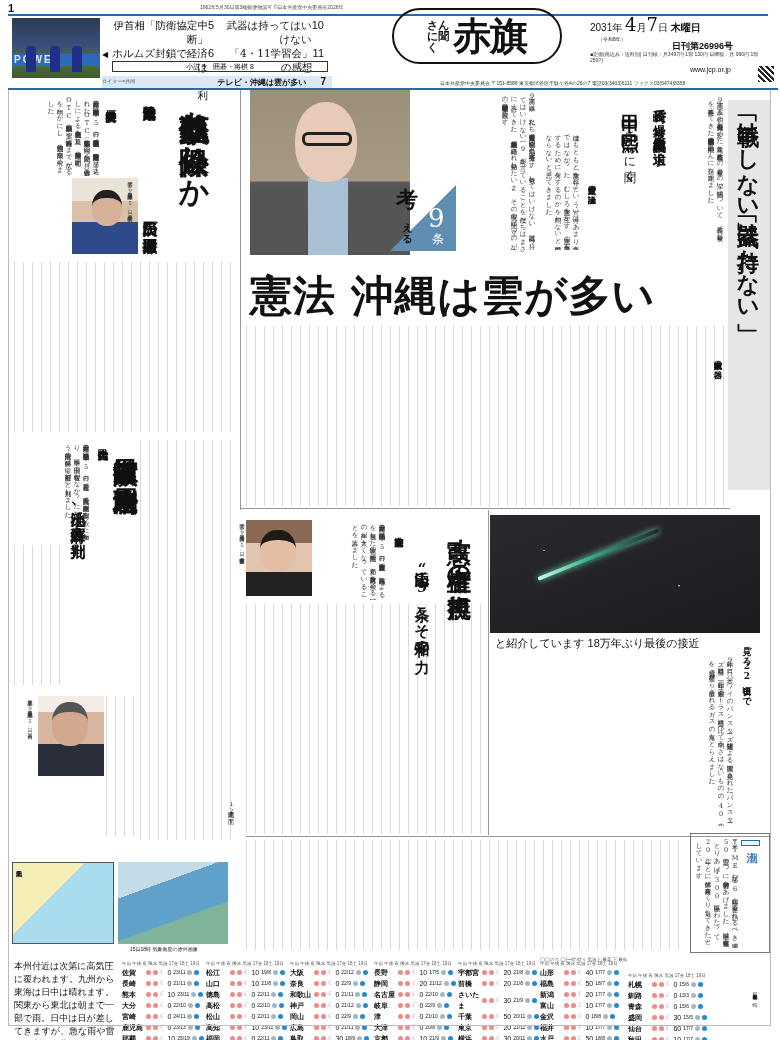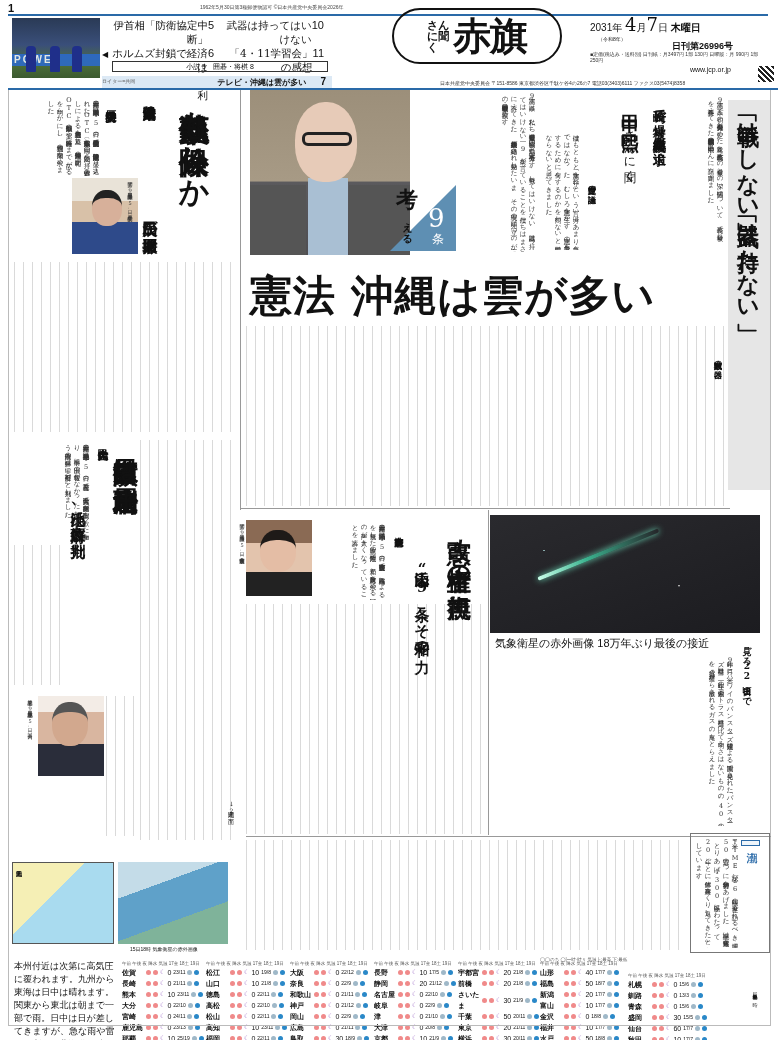--- a/index.html
+++ b/index.html
@@ -236,21 +236,21 @@
     <div class="h"></div>
   </div>
 <div class="abs body-txt vt" style="left:316px;top:520px;width:70px;height:80px;">日本共産党の山添拓議員は15日の参院憲法審査会で、高市政権による立憲主義を無視した改憲の危険性や、平和と改憲反対を求める国民の声が大きくなっていることを訴えました。</div>
 <div class="abs body-txt vt" style="left:236px;top:520px;width:10px;height:76px;font-size:5px;">質問する山添拓議員＝15日、参院憲法審査会</div>
 <div class="abs filler" style="left:246px;top:604px;width:240px;height:230px;"></div>
 <div class="abs rule-v" style="left:488px;top:510px;height:325px;"></div>
 
 <div class="abs comet">
     <div class="tail"></div>
   </div>
-<div class="abs comet-caption">気象衛星の赤外画像 18万年ぶり最後の接近</div>
+<div class="abs comet-caption">と紹介しています 18万年ぶり最後の接近</div>
 <div class="abs vt comet-side">見ごろ22日頃まで</div>
 <div class="abs body-txt vt" style="left:494px;top:656px;width:240px;height:170px;">昨年9月に米ハワイのパンスターズ望遠鏡による観測で発見された「パンスターズ彗星」は、一昨年の紫金山・アトラス彗星に比べて明るさはないものの、40枚の写真を合成。彗星から放出されるガスの尾もとらえました。</div>
 
 <div class="abs rule-h" style="left:246px;top:836px;width:525px;"></div>
 <div class="abs column-box">
   <span class="label vt">潮流</span>
   <div class="body-txt vt" style="position:absolute;left:4px;top:4px;width:44px;height:110px;">米『TIME』誌が26年版の「世界で訪れるべき場所50選」の一つに伊勢神宮をあげました。記事は式年遷宮をとりあげ「1300年以上にわたって20年ごとに解体、再建をくり返してきた」と紹介しています。</div>
 </div>
 <div class="abs filler" style="left:246px;top:840px;width:440px;height:110px;"></div>
 

